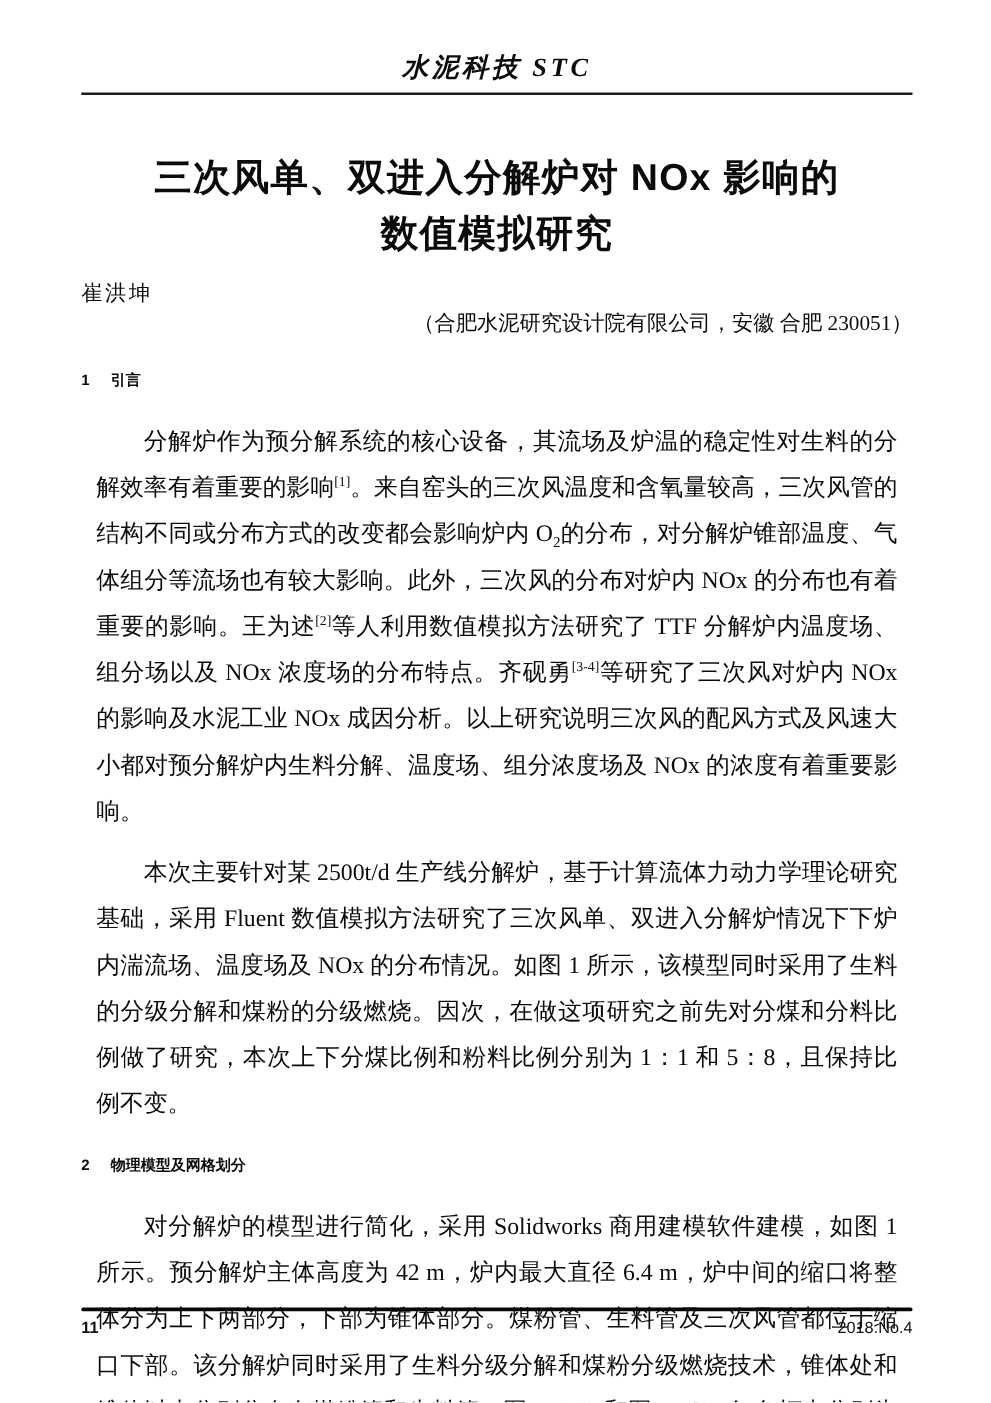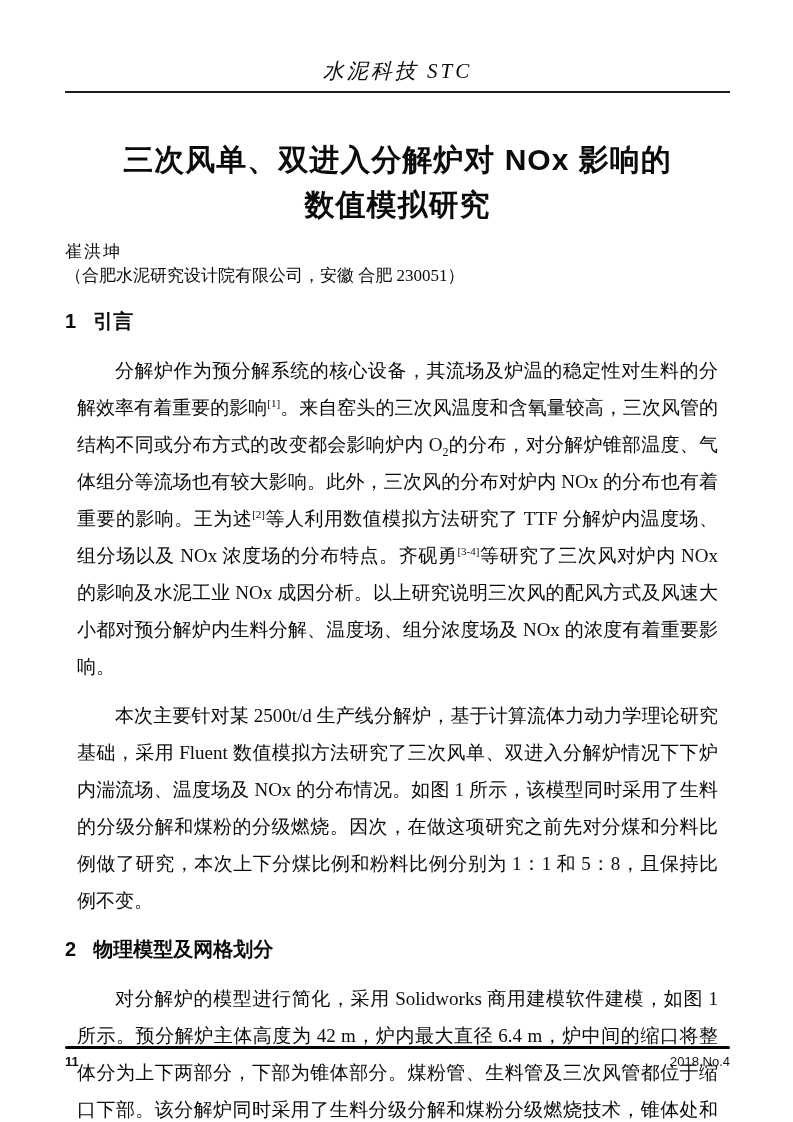--- a/index.html
+++ b/index.html
@@ -15,25 +15,25 @@
     background: #ffffff;
     color: #0b0b0b;
     font-family: "Liberation Serif", serif;
     overflow: hidden;
   }
   .content {
     padding: 0 63px 0 65px;
   }
   
   .journal-header {
-    padding-top: 58px;
+    padding-top: 41px;
     text-align: center;
     font-family: "Liberation Serif", serif;
     font-style: italic;
-    font-weight: normal;
+    font-weight: bold;
     font-size: 21px;
     line-height: 26px;
     letter-spacing: 3px;
   }
   .header-rule {
     height: 2px;
     background: #1c1c1c;
     margin-top: 7px;
   }
   
@@ -46,29 +46,29 @@
     text-align: center;
     letter-spacing: 1px;
   }
   .author-line {
     margin-top: 14px;
     font-size: 17px;
     line-height: 22px;
     letter-spacing: 2px;
   }
   .affiliation-line {
-    text-align: left;
+    text-align: right;
     font-size: 17px;
     line-height: 26px;
   }
   
   .section-heading {
     font-family: "Liberation Sans", sans-serif;
     font-weight: bold;
-    font-size: 20px;
+    font-size: 12px;
     line-height: 37px;
     margin: 14px 0 0 0;
   }
   .section-heading.tight { margin-top: 0; }
   .section-heading .sec-num { margin-right: 17px; }
   p.body-para {
     margin: 12px;
     font-size: 19px;
     line-height: 37px;
     text-align: justify;

